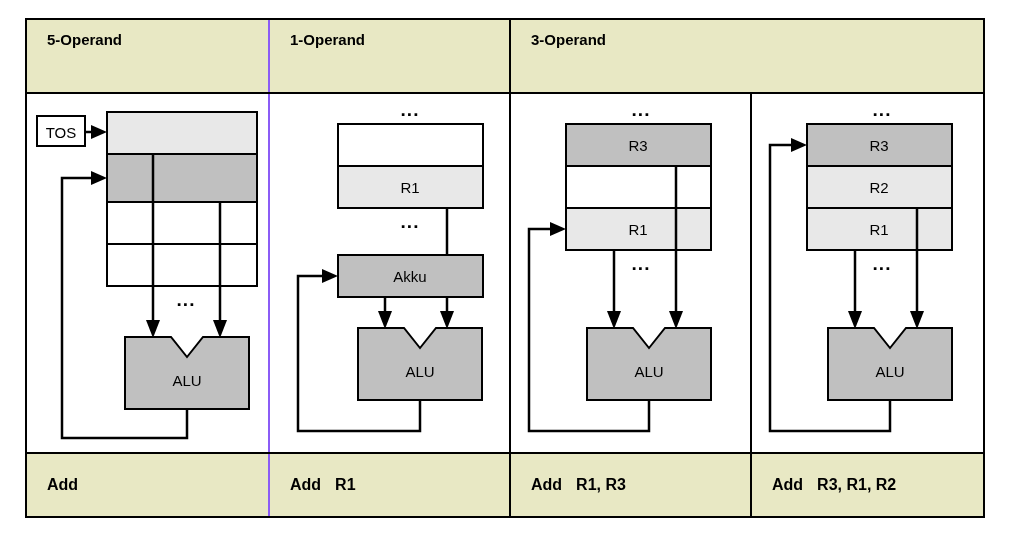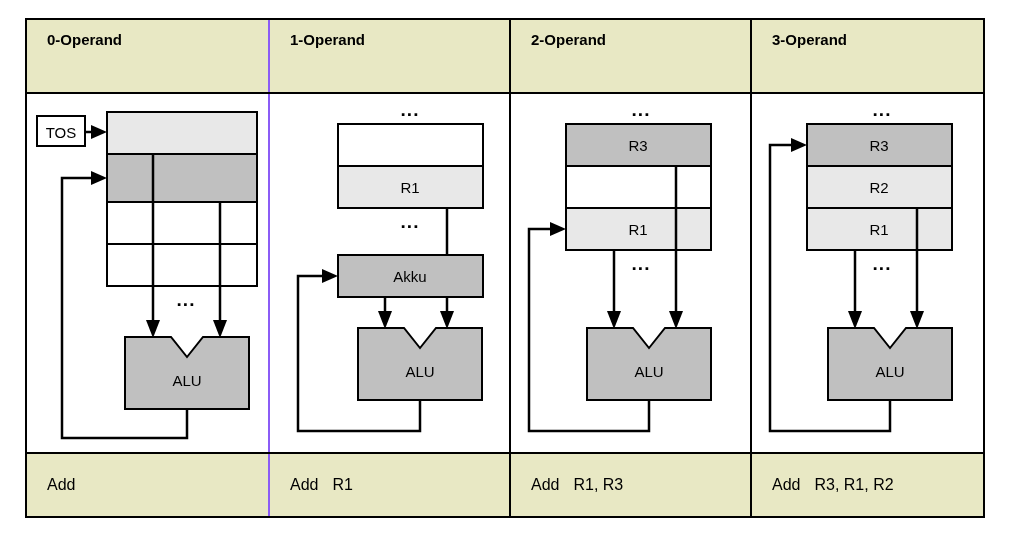--- a/index.html
+++ b/index.html
@@ -63,20 +63,21 @@
   }
   .hdr .l2 { display: block; }
 
   .ftr {
     background: #e8e8c4;
     display: flex;
     align-items: center;
     padding-left: 20px;
     font-size: 16px;
     color: #000000;
+    font-weight: bold;
   }
   .ftr .mn { display: inline-block; }
   .ftr .op { display: inline-block; margin-left: 14px; }
 
   .body-cell {
     background: #ffffff;
   }
   .diagram {
     position: absolute;
     left: 0; top: 0;
@@ -100,28 +101,24 @@
 </style>
 </head>
 <body>
 
 <div id="root">
 
   <div class="table-frame">
 
     <div class="row-header">
       <div class="cell col-0 hdr">
-        <span>0-Operand</span>
+        <span>5-Operand</span>
       </div>
       <div class="cell col-1 hdr">
         <span>1-Operand</span>
-      </div>
-      <div class="cell col-2 hdr">
-        <span>2-Operand</span>
-        <span class="l2"></span>
       </div>
       <div class="cell col-3 hdr">
         <span>3-Operand</span>
         <span class="l2"></span>
       </div>
     </div>
 
     <div class="row-body">
 
       <div class="cell col-0 body-cell">

